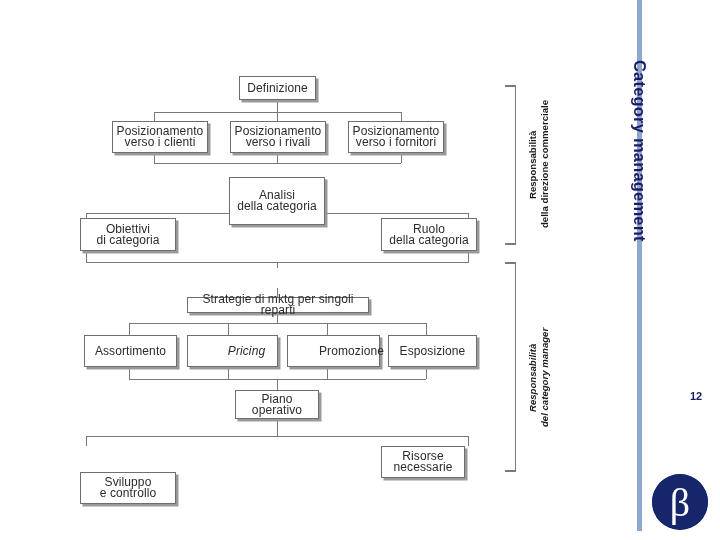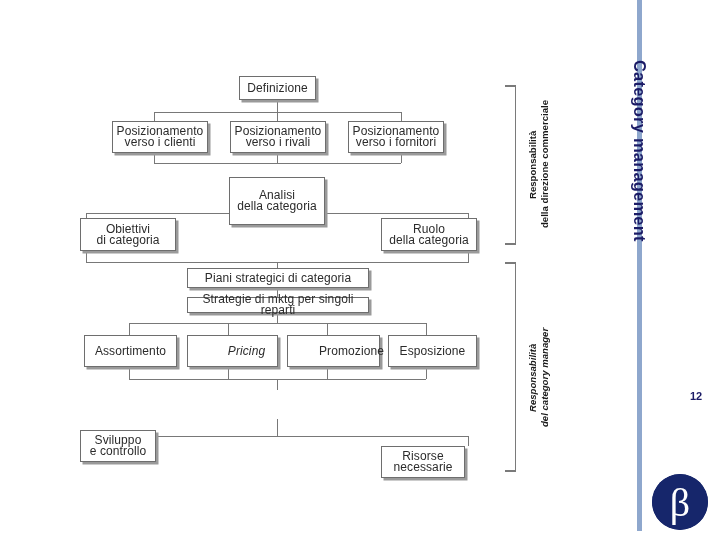--- a/index.html
+++ b/index.html
@@ -230,23 +230,20 @@
     <div class="fbox" style="left:80px; top:218px; width:96px; height:33px;">
       <span class="l1">Obiettivi</span>
       <span class="l2">di categoria</span>
     </div>
 
     <div class="fbox" style="left:381px; top:218px; width:96px; height:33px;">
       <span class="l1">Ruolo</span>
       <span class="l2">della categoria</span>
     </div>
 
-    <div class="fbox" style="left:187px; top:268px; width:182px; height:20px;">
-      <span class="l1">Piani strategici di categoria</span>
-    </div>
 
     <div class="fbox" style="left:187px; top:297px; width:182px; height:16px;">
       <span class="l1">Strategie di mktg per singoli reparti</span>
     </div>
 
     <div class="fbox" style="left:84px; top:335px; width:93px; height:32px;">
       <span class="l1">Assortimento</span>
     </div>
 
     <div class="fbox italic" style="left:187px; top:335px; width:91px; height:32px;padding-left:28px;">
@@ -254,22 +251,25 @@
     </div>
 
     <div class="fbox" style="left:287px; top:335px; width:93px; height:32px;padding-left:36px;">
       <span class="l1">Promozione</span>
     </div>
 
     <div class="fbox" style="left:388px; top:335px; width:89px; height:32px;">
       <span class="l1">Esposizione</span>
     </div>
 
-
-    <div class="fbox" style="left:80px; top:430px; width:76px; height:32px;">
+    <div class="fbox" style="left:235px; top:390px; width:84px; height:29px;">
+      <span class="l1">Piano operativo</span>
+    </div>
+
+    <div class="fbox" style="left:80px; top:472px; width:96px; height:32px;">
       <span class="l1">Sviluppo</span>
       <span class="l2">e controllo</span>
     </div>
 
     <div class="fbox" style="left:381px; top:446px; width:84px; height:32px;">
       <span class="l1">Risorse</span>
       <span class="l2">necessarie</span>
     </div>
 
     <div class="bracket" style="left:505px; top:85px; width:11px; height:160px;">

